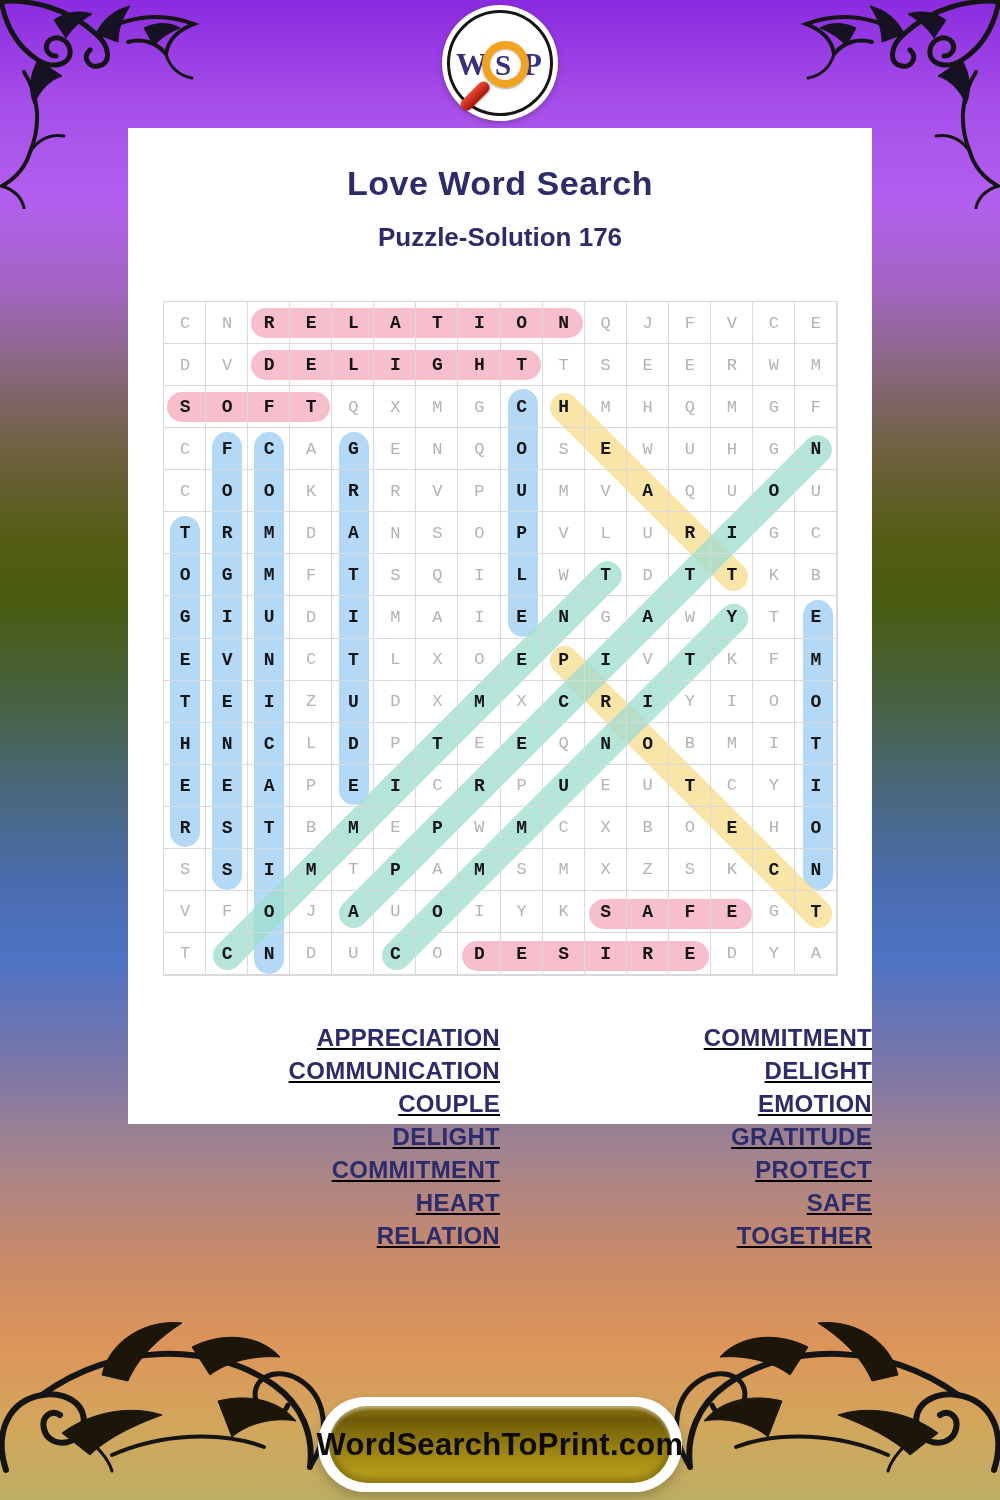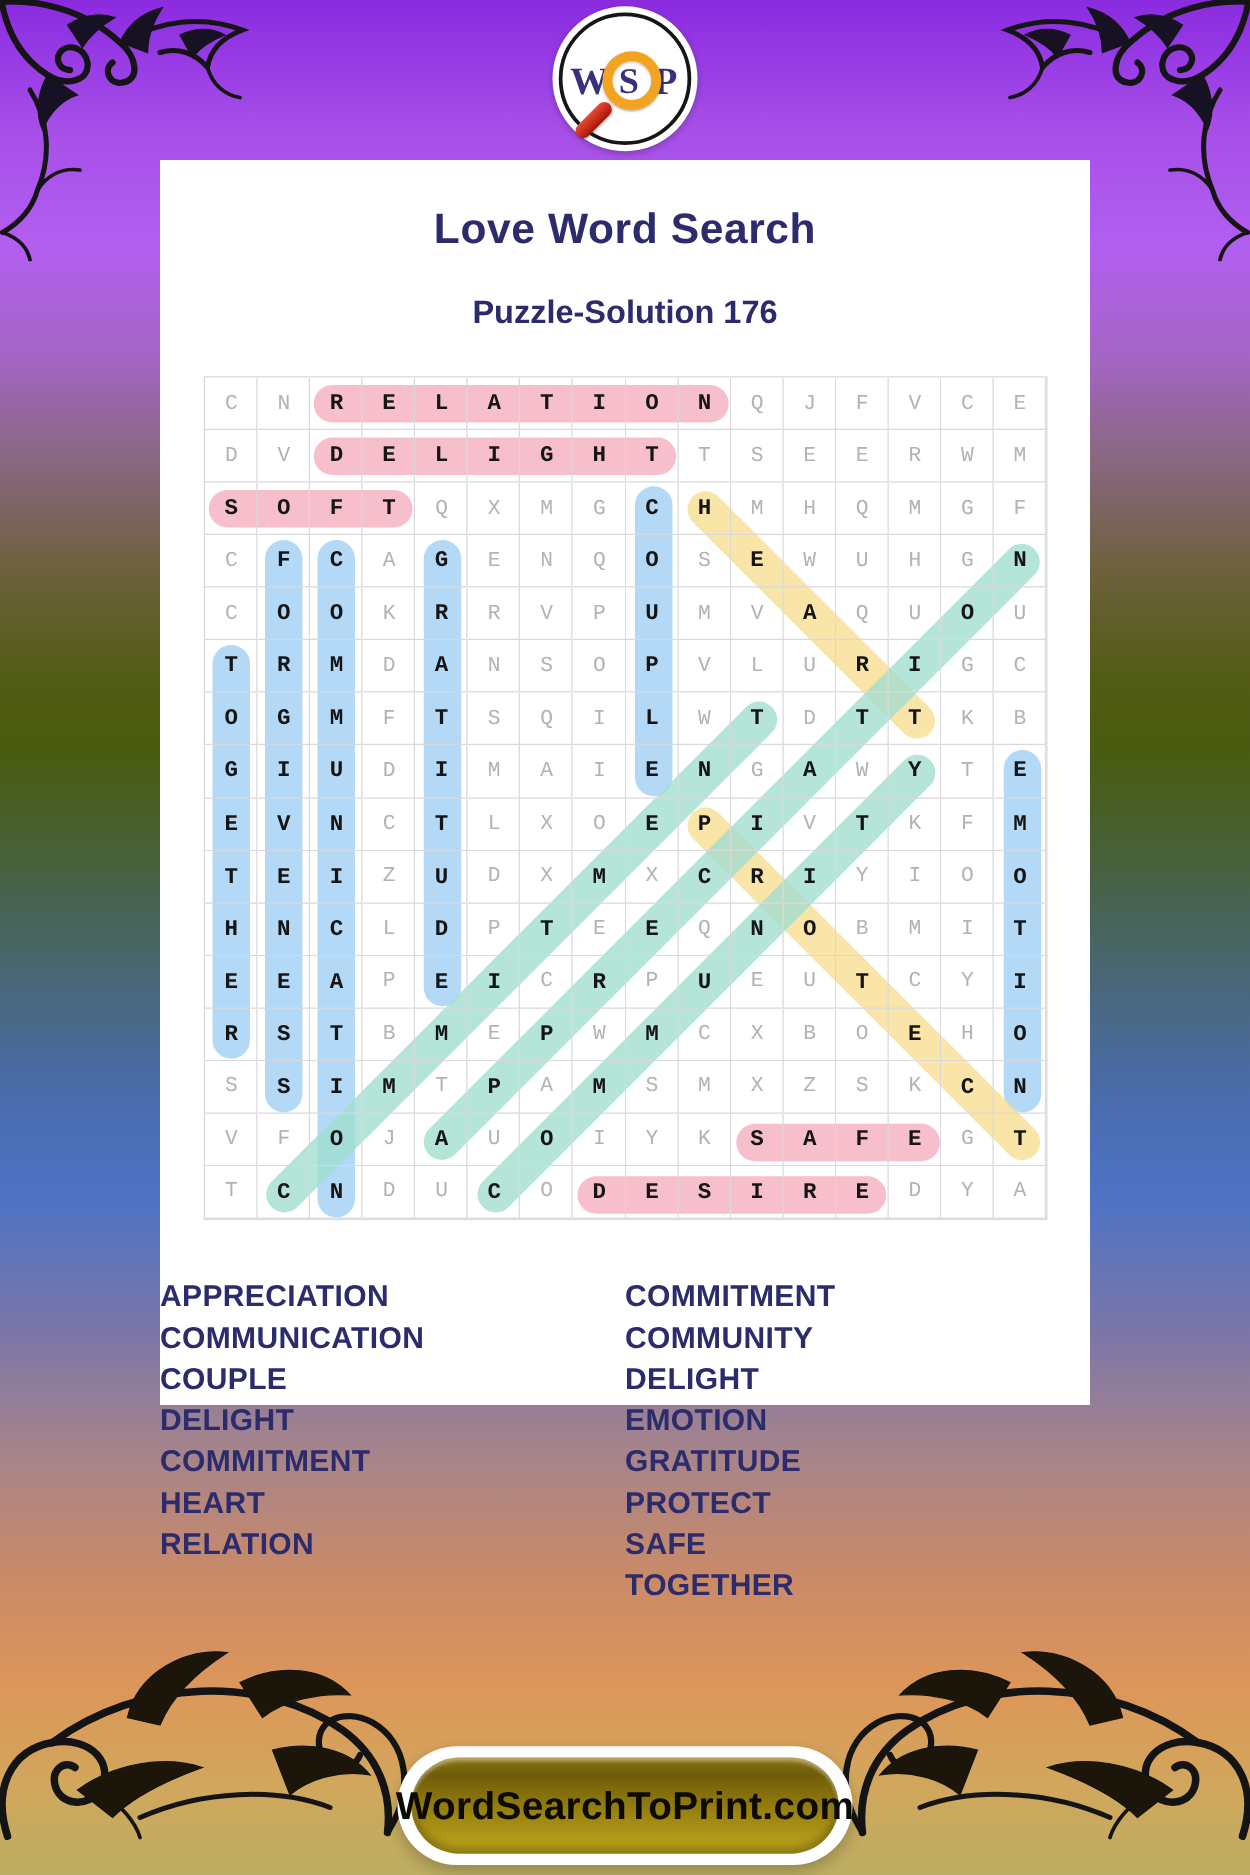--- a/index.html
+++ b/index.html
@@ -52,21 +52,21 @@
     border-radius:6px;transform:rotate(-45deg);
     box-shadow:0 1px 2px rgba(0,0,0,.35);
   }
 
   .title{
     position:absolute;left:0;top:36px;width:100%;text-align:center;
     font-size:34px;font-weight:bold;color:#2c2c6c;letter-spacing:.5px;
   }
   .subtitle{
     position:absolute;left:0;top:94px;width:100%;text-align:center;
-    font-size:26px;font-weight:bold;color:#2c2c6c;margin-top:12px;
+    font-size:26px;font-weight:bold;color:#2c2c6c;
   }
 
   
   .grid{
     position:absolute;left:35px;top:173px;width:675px;height:675px;
     background:#fff;border:1px solid #d9d9dd;box-sizing:border-box;
   }
   .caps{position:absolute;inset:0;z-index:1;}
   .cap{position:absolute;}
   .cells{
@@ -77,21 +77,21 @@
     display:flex;align-items:center;justify-content:center;
     box-shadow:inset -1px -1px 0 #d9d9dd;
     font-family:"Liberation Mono",monospace;font-size:17px;color:#b2b2b7;
   }
   .cell.hit{color:#151515;font-weight:bold;font-size:18px;}
 
   
   .words{
     position:absolute;left:0;top:893px;width:100%;display:flex;
   }
-  .word-col{width:50%;text-align:left;}
+  .word-col{width:50%;text-align:right;text-decoration:underline;}
   .word{
     font-size:24px;font-weight:bold;color:#2c2c6c;line-height:33px;
     letter-spacing:.3px;
   }
 
   
   .site-pill-outer{
     position:absolute;left:318px;top:1397px;width:364px;height:95px;
     background:#ffffff;border-radius:48px;z-index:5;
     box-shadow:0 5px 12px rgba(0,0,0,.22);
@@ -479,21 +479,20 @@
         <div class="word">APPRECIATION</div>
         <div class="word">COMMUNICATION</div>
         <div class="word">COUPLE</div>
         <div class="word">DELIGHT</div>
         <div class="word">COMMITMENT</div>
         <div class="word">HEART</div>
         <div class="word">RELATION</div>
       </div>
     <div class="word-col">
         <div class="word">COMMITMENT</div>
-        <div class="word">COMMUNITY</div>
         <div class="word">DELIGHT</div>
         <div class="word">EMOTION</div>
         <div class="word">GRATITUDE</div>
         <div class="word">PROTECT</div>
         <div class="word">SAFE</div>
         <div class="word">TOGETHER</div>
       </div>
   </div>
 </div>
 

